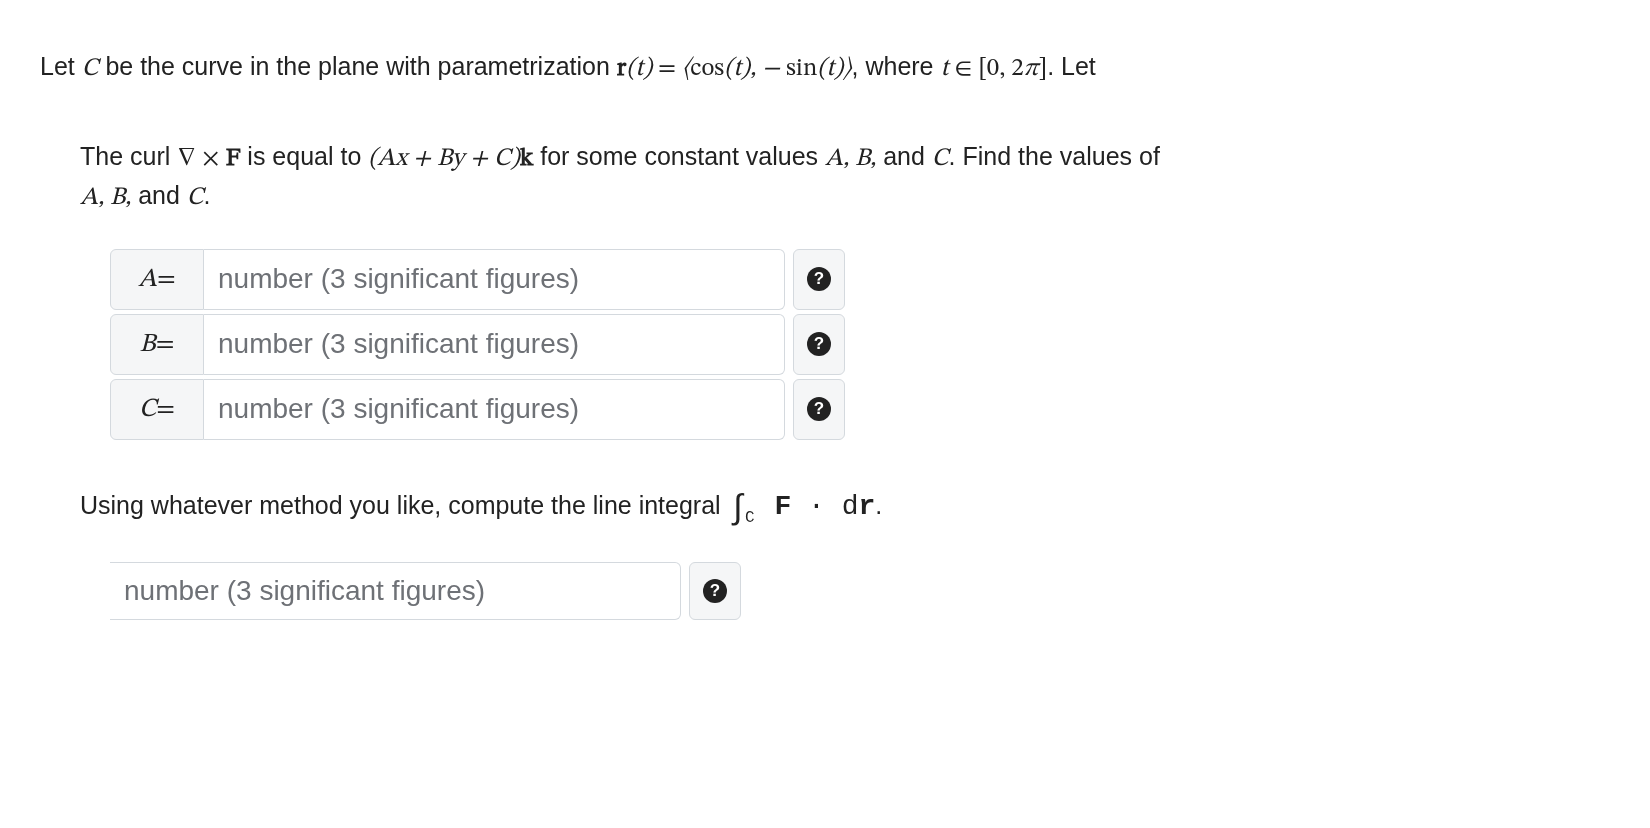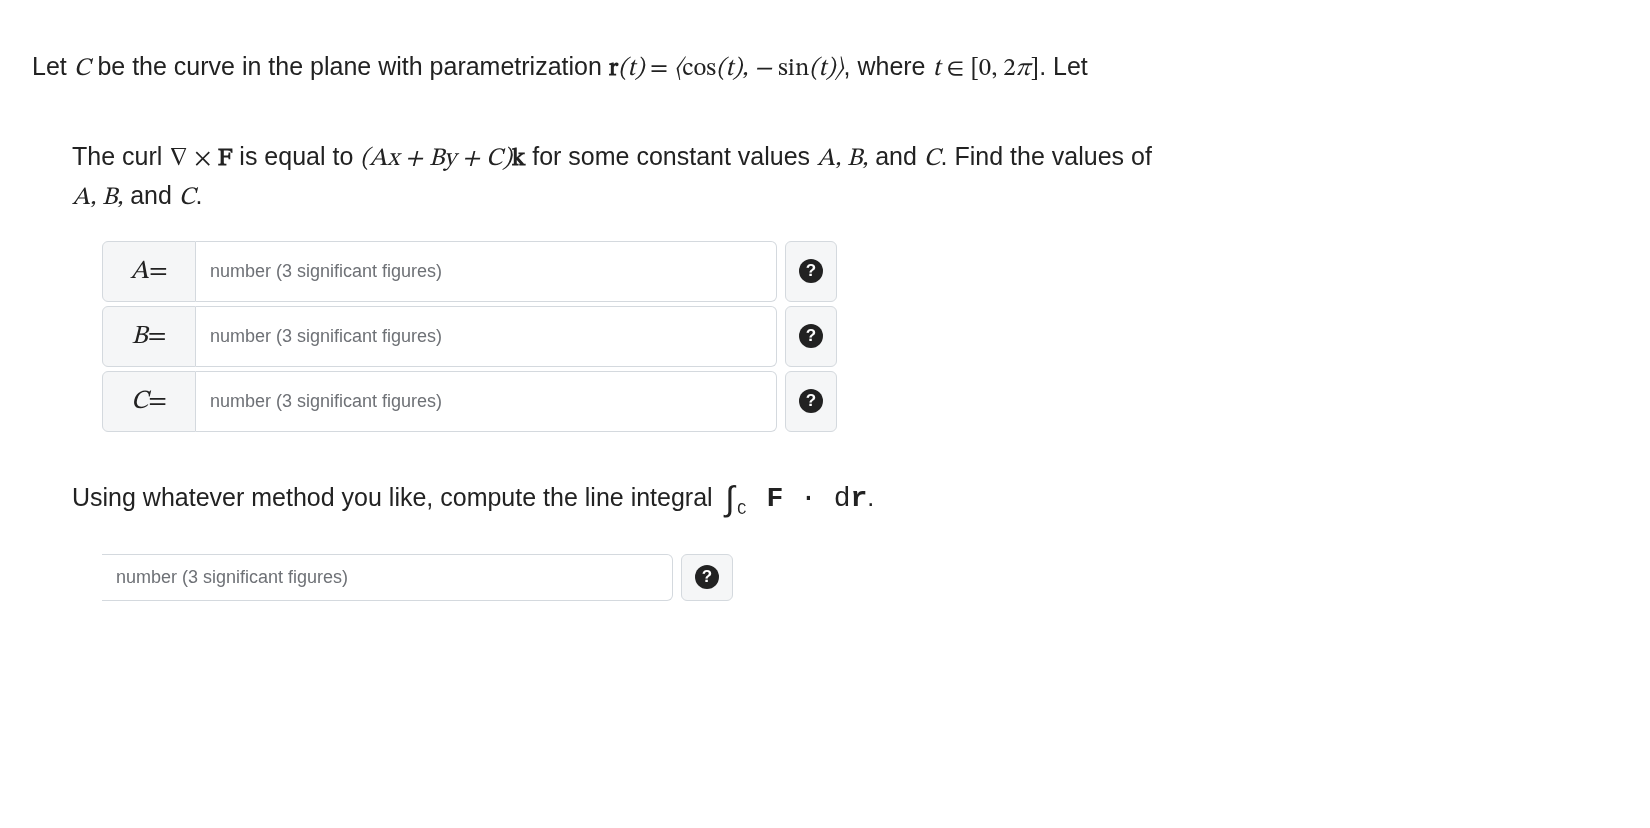--- a/index.html
+++ b/index.html
@@ -5,21 +5,21 @@
   html, body {
     margin: 0;
     padding: 0;
     width: 1650px;
     height: 828px;
     background: #ffffff;
     font-family: -apple-system, BlinkMacSystemFont, "Segoe UI", Helvetica, Arial, sans-serif;
     color: #222;
   }
   .container {
-    padding: 48px 40px 40px 32px;
+    padding: 48px 40px 40px 40px;
     font-size: 25px;
     line-height: 1.5;
   }
   .intro {
     margin-bottom: 50px;
   }
   .math {
     font-family: "Cambria Math", "STIX Two Math", "Latin Modern Math", "Times New Roman", serif;
     font-style: italic;
   }
@@ -32,21 +32,21 @@
   }
   sup {
     font-size: 0.7em;
     vertical-align: super;
     line-height: 0;
   }
   .indented {
     padding-left: 40px;
   }
   .prompt1 {
-    margin-bottom: 24px;
+    margin-bottom: 32px;
   }
   .inputs-block {
     padding-left: 30px;
     margin-bottom: 46px;
   }
   .input-row {
     display: flex;
     align-items: stretch;
     margin-bottom: 4px;
   }
@@ -72,21 +72,21 @@
     border-radius: 0 6px 6px 0;
     display: flex;
     align-items: center;
     flex: 0 0 auto;
   }
   .input-cell.w1 { width: 580px; }
   .input-cell.w2 { width: 570px; }
   .text-input {
     border: none;
     outline: none;
-    font-size: 18px;
+    font-size: 28px;
     color: #222;
     padding: 12px 14px;
     flex: 1;
     font-family: inherit;
     background: transparent;
   }
   .text-input::placeholder {
     color: #6e7176;
   }
   .help-btn {

